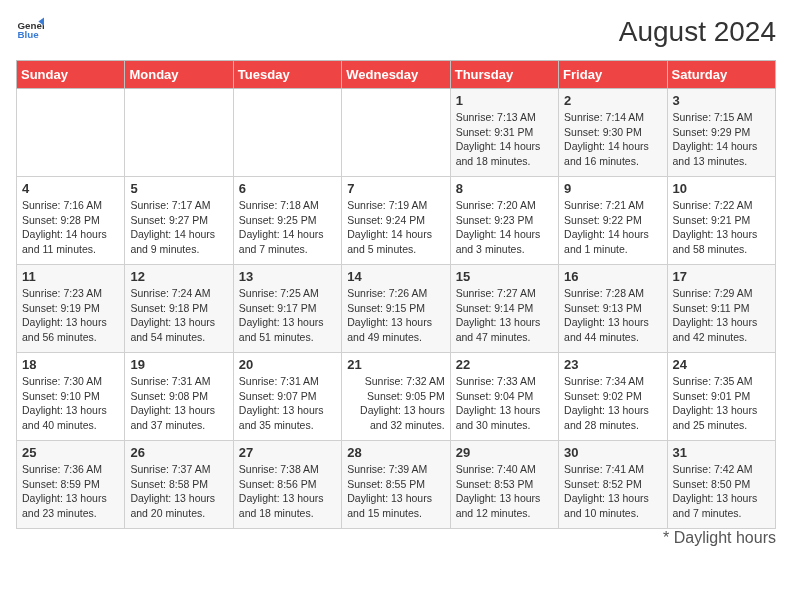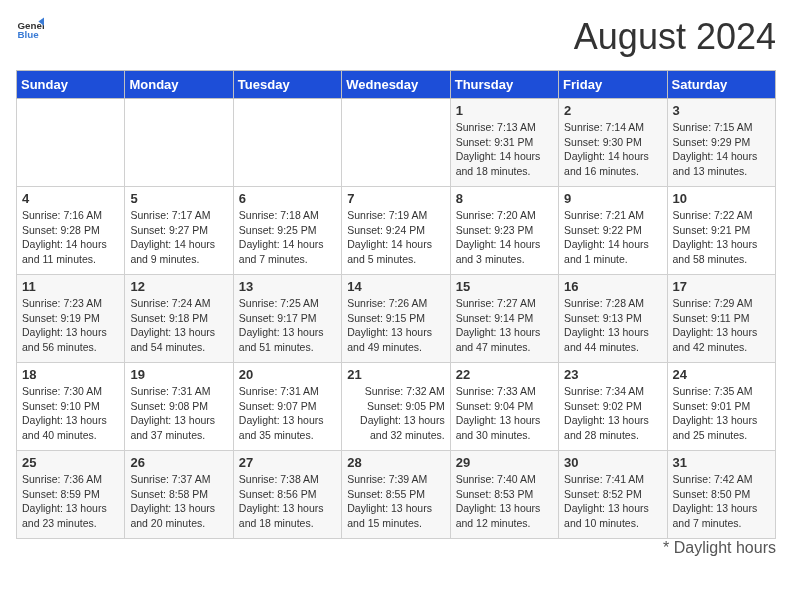--- a/index.html
+++ b/index.html
@@ -22,35 +22,35 @@
       gap: 4px;
     }
     .logo-icon {
       width: 28px;
       height: 28px;
     }
     .title-area {
       text-align: right;
     }
     .month-title {
-      font-size: 36px;
+      font-size: 28px;
       font-weight: normal;
       color: #333;
     }
     .location-title {
       font-size: 16px;
       color: #555;
     }
     table {
       width: 100%;
       border-collapse: collapse;
       table-layout: fixed;
     }
     thead tr th {
-      background-color: #1d4ed8;
+      background-color: #ef4444;
       color: #fff;
       font-size: 13px;
       font-weight: bold;
       padding: 6px 4px;
       text-align: left;
       border: 1px solid #c0c0c0;
     }
     tbody tr td {
       vertical-align: top;
       border: 1px solid #d0d0d0;

